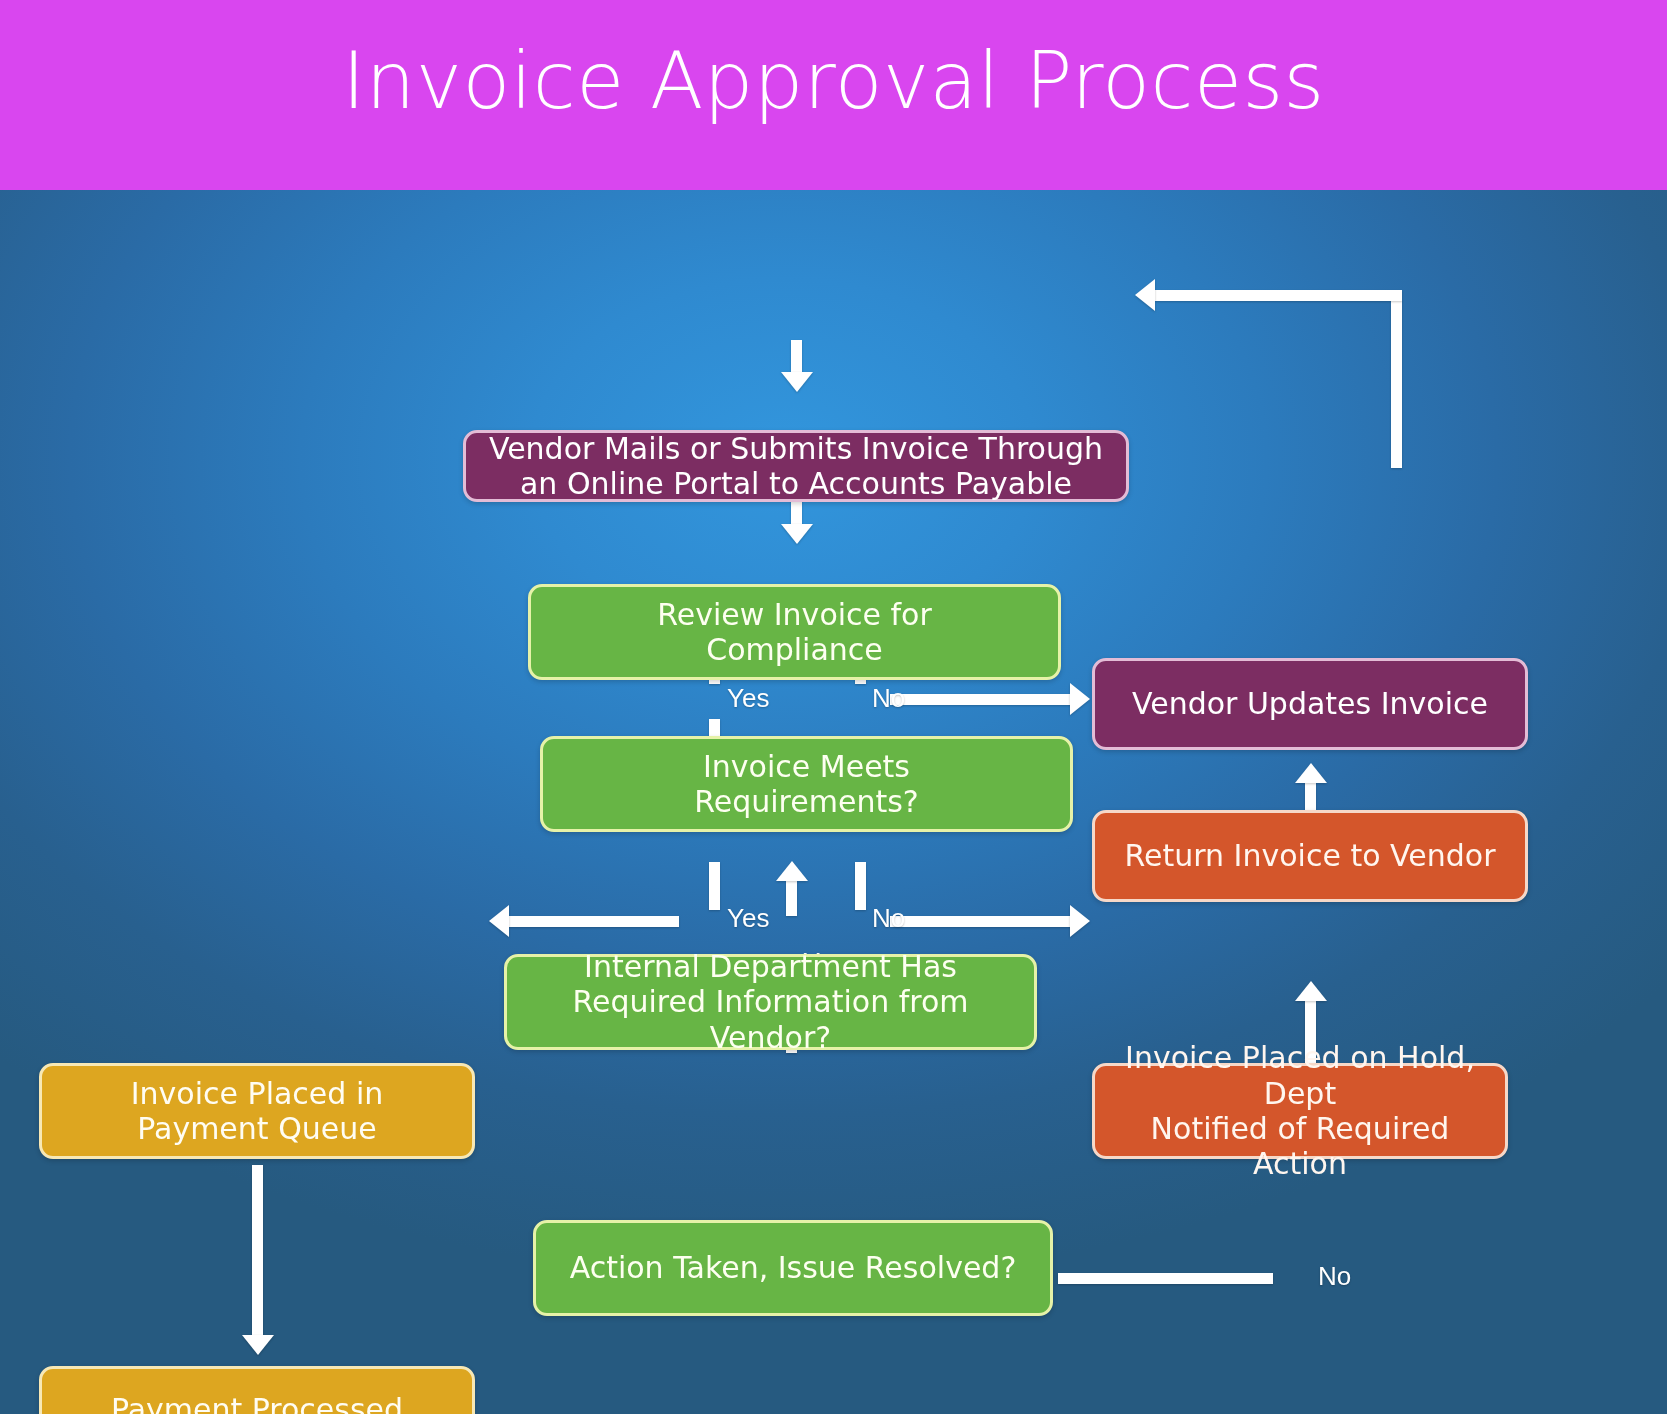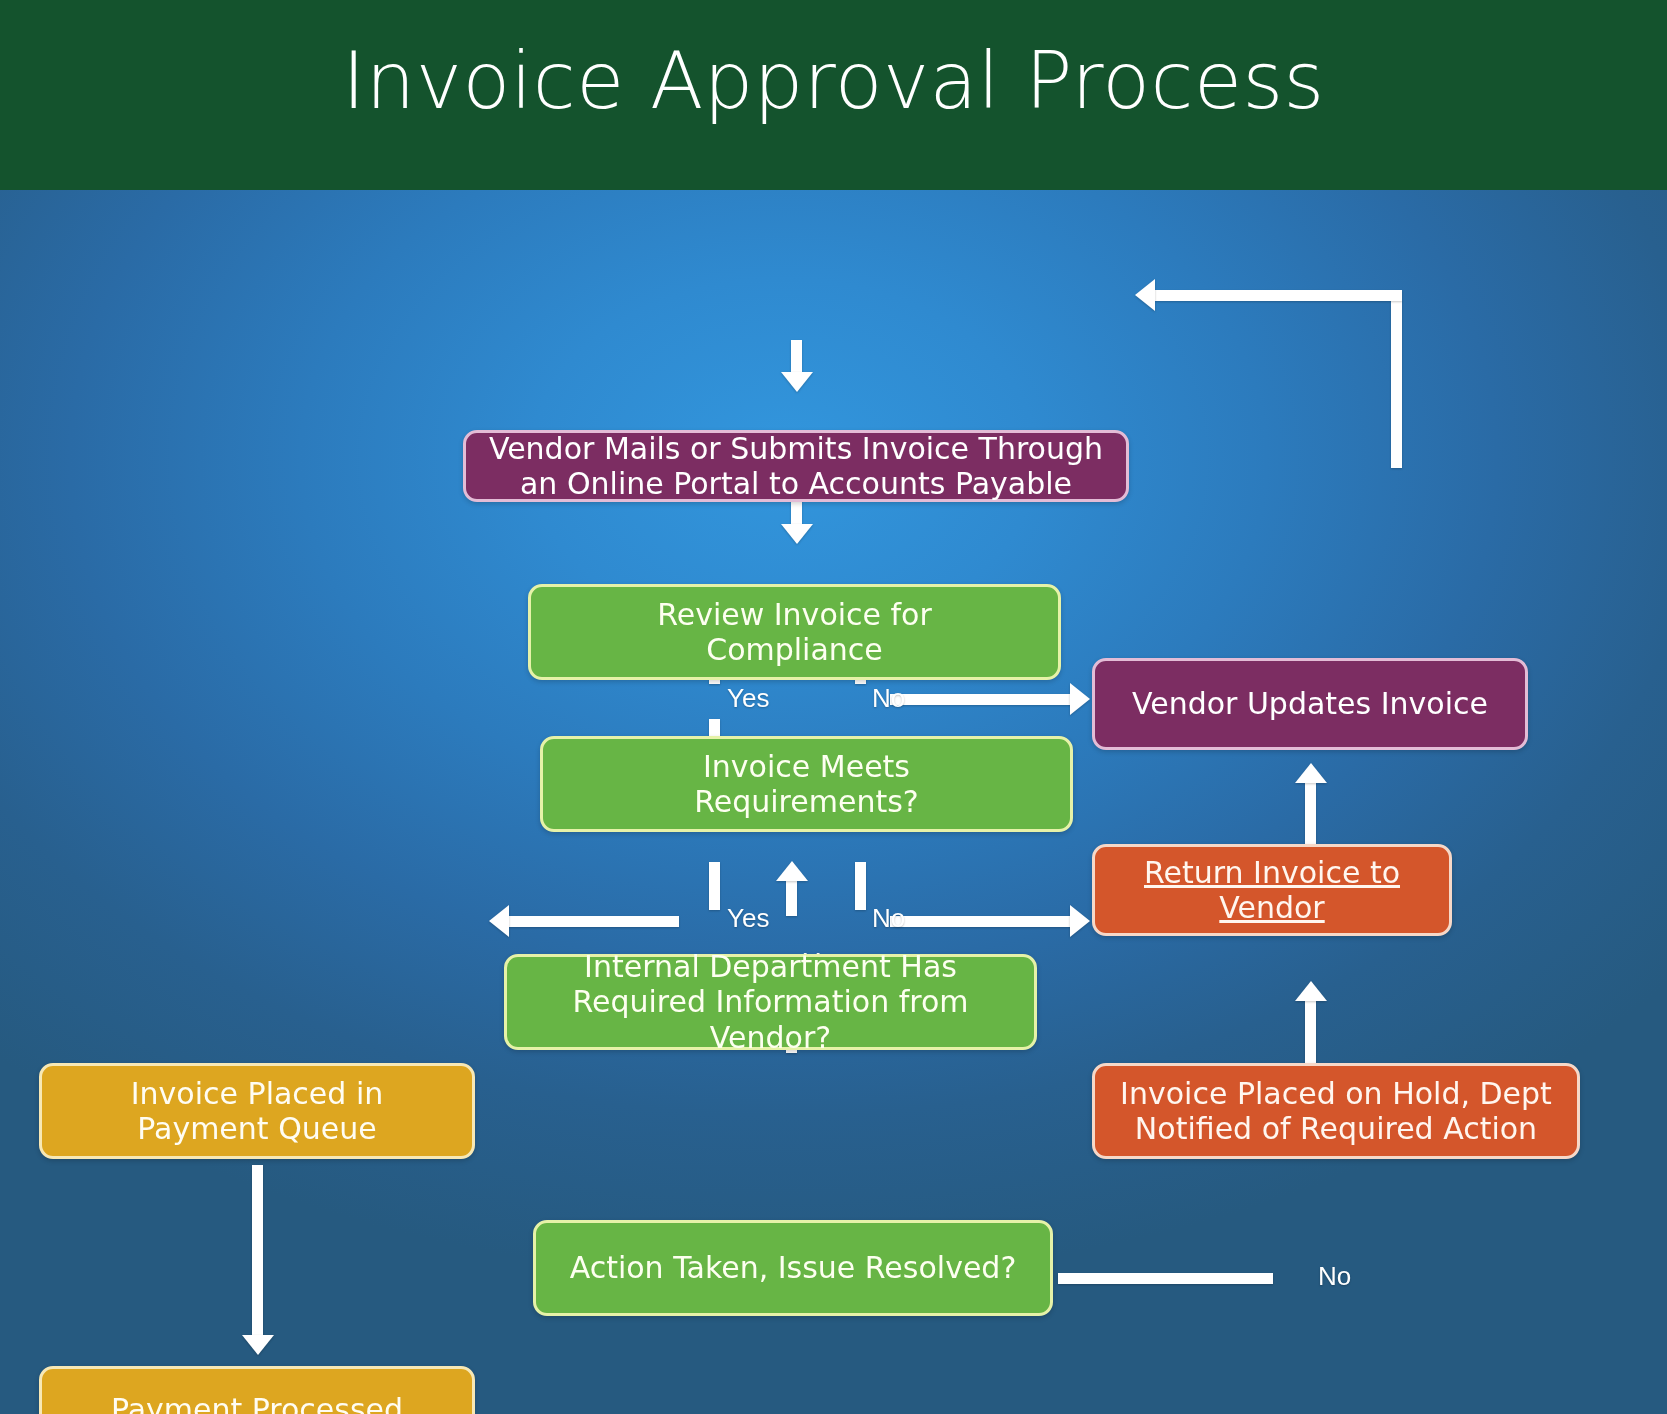--- a/index.html
+++ b/index.html
@@ -21,21 +21,21 @@
     height: 1414px;
     overflow: hidden;
   }
 
   
   #header {
     position: absolute;
     left: 0; top: 0;
     width: 1667px;
     height: 190px;
-    background: #14532d;
+    background: #d946ef;
   }
 
   #page-title {
     position: absolute;
     left: 0;
     top: 42px;
     width: 1667px;
     text-align: center;
     color: #ffffff;
     font-size: 78px;
@@ -84,24 +84,24 @@
   .purple { background: #7c2d62; border-color: #e3bcd6; }
   .green  { background: #67b545; border-color: #e6f2a8; color: #fdfff0; }
   .orange { background: #d4562b; border-color: #f6d8c8; color: #fff6ef; }
   .gold   { background: #dda620; border-color: #f7e8b5; color: #fffdf3; }
 
   
   #n-vendor-submits   { left: 463px;  top: 240px;  width: 666px; height: 72px; }
   #n-review           { left: 528px;  top: 394px;  width: 533px; height: 96px;  }
   #n-meets-req        { left: 528px;  top: 546px;  width: 533px; height: 96px; margin-left: 12px;  }
   #n-vendor-updates   { left: 1092px; top: 468px;  width: 436px; height: 92px;  }
-  #n-return-invoice   { left: 1092px; top: 654px;  width: 360px; height: 92px; text-decoration: underline;  }
+  #n-return-invoice   { left: 1092px; top: 620px;  width: 436px; height: 92px;  }
   #n-internal-dept    { left: 504px;  top: 764px;  width: 533px; height: 96px;  }
   #n-payment-queue    { left: 39px;   top: 873px;  width: 436px; height: 96px;  }
-  #n-on-hold          { left: 1092px; top: 873px;  width: 488px; height: 96px;  }
+  #n-on-hold          { left: 1092px; top: 873px;  width: 416px; height: 96px;  }
   #n-action-taken     { left: 533px;  top: 1030px; width: 520px; height: 96px;  }
   #n-payment-processed{ left: 39px;   top: 1176px; width: 436px; height: 88px;  }
 
   
   .conn {
     position: absolute;
     background: #ffffff;
     box-shadow: 0 1px 2px rgba(0,0,0,0.22);
   }
   .v { width: 11px; }

